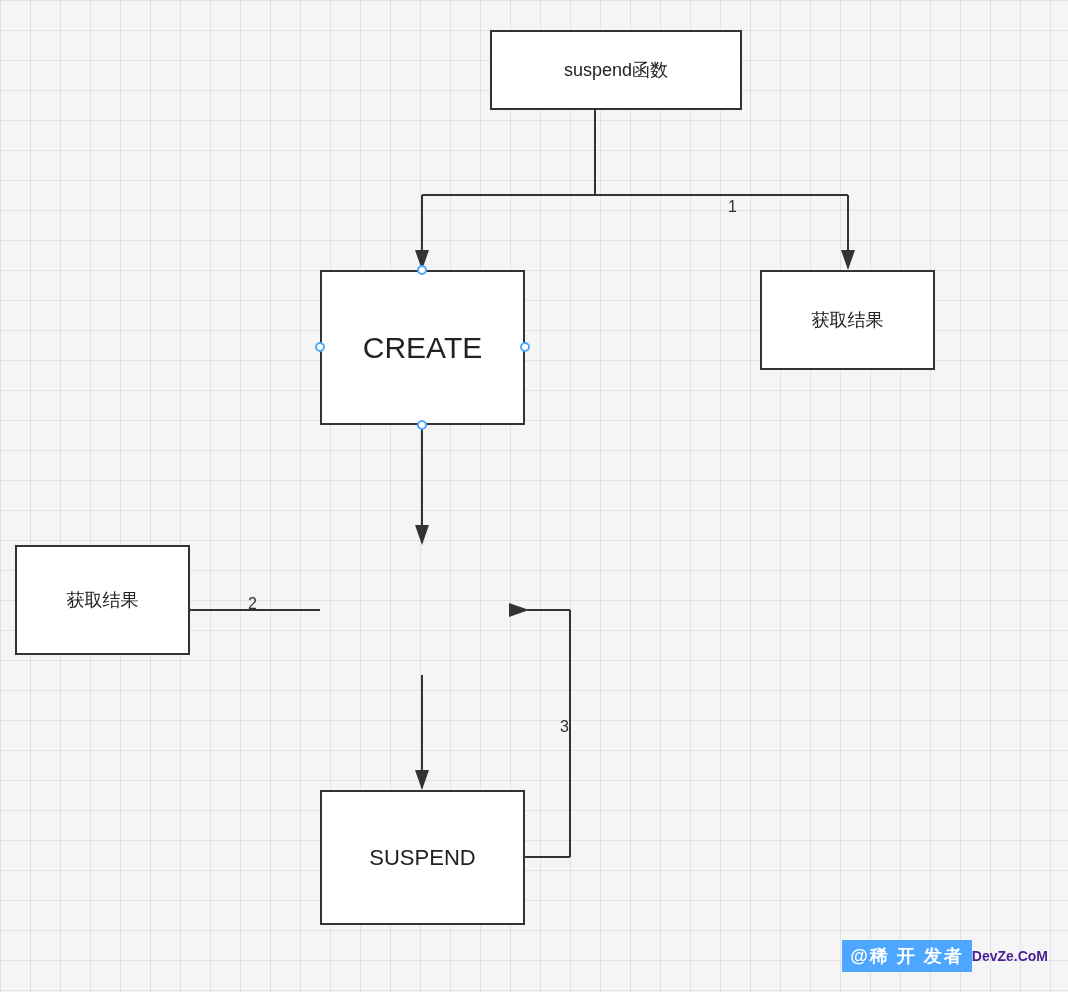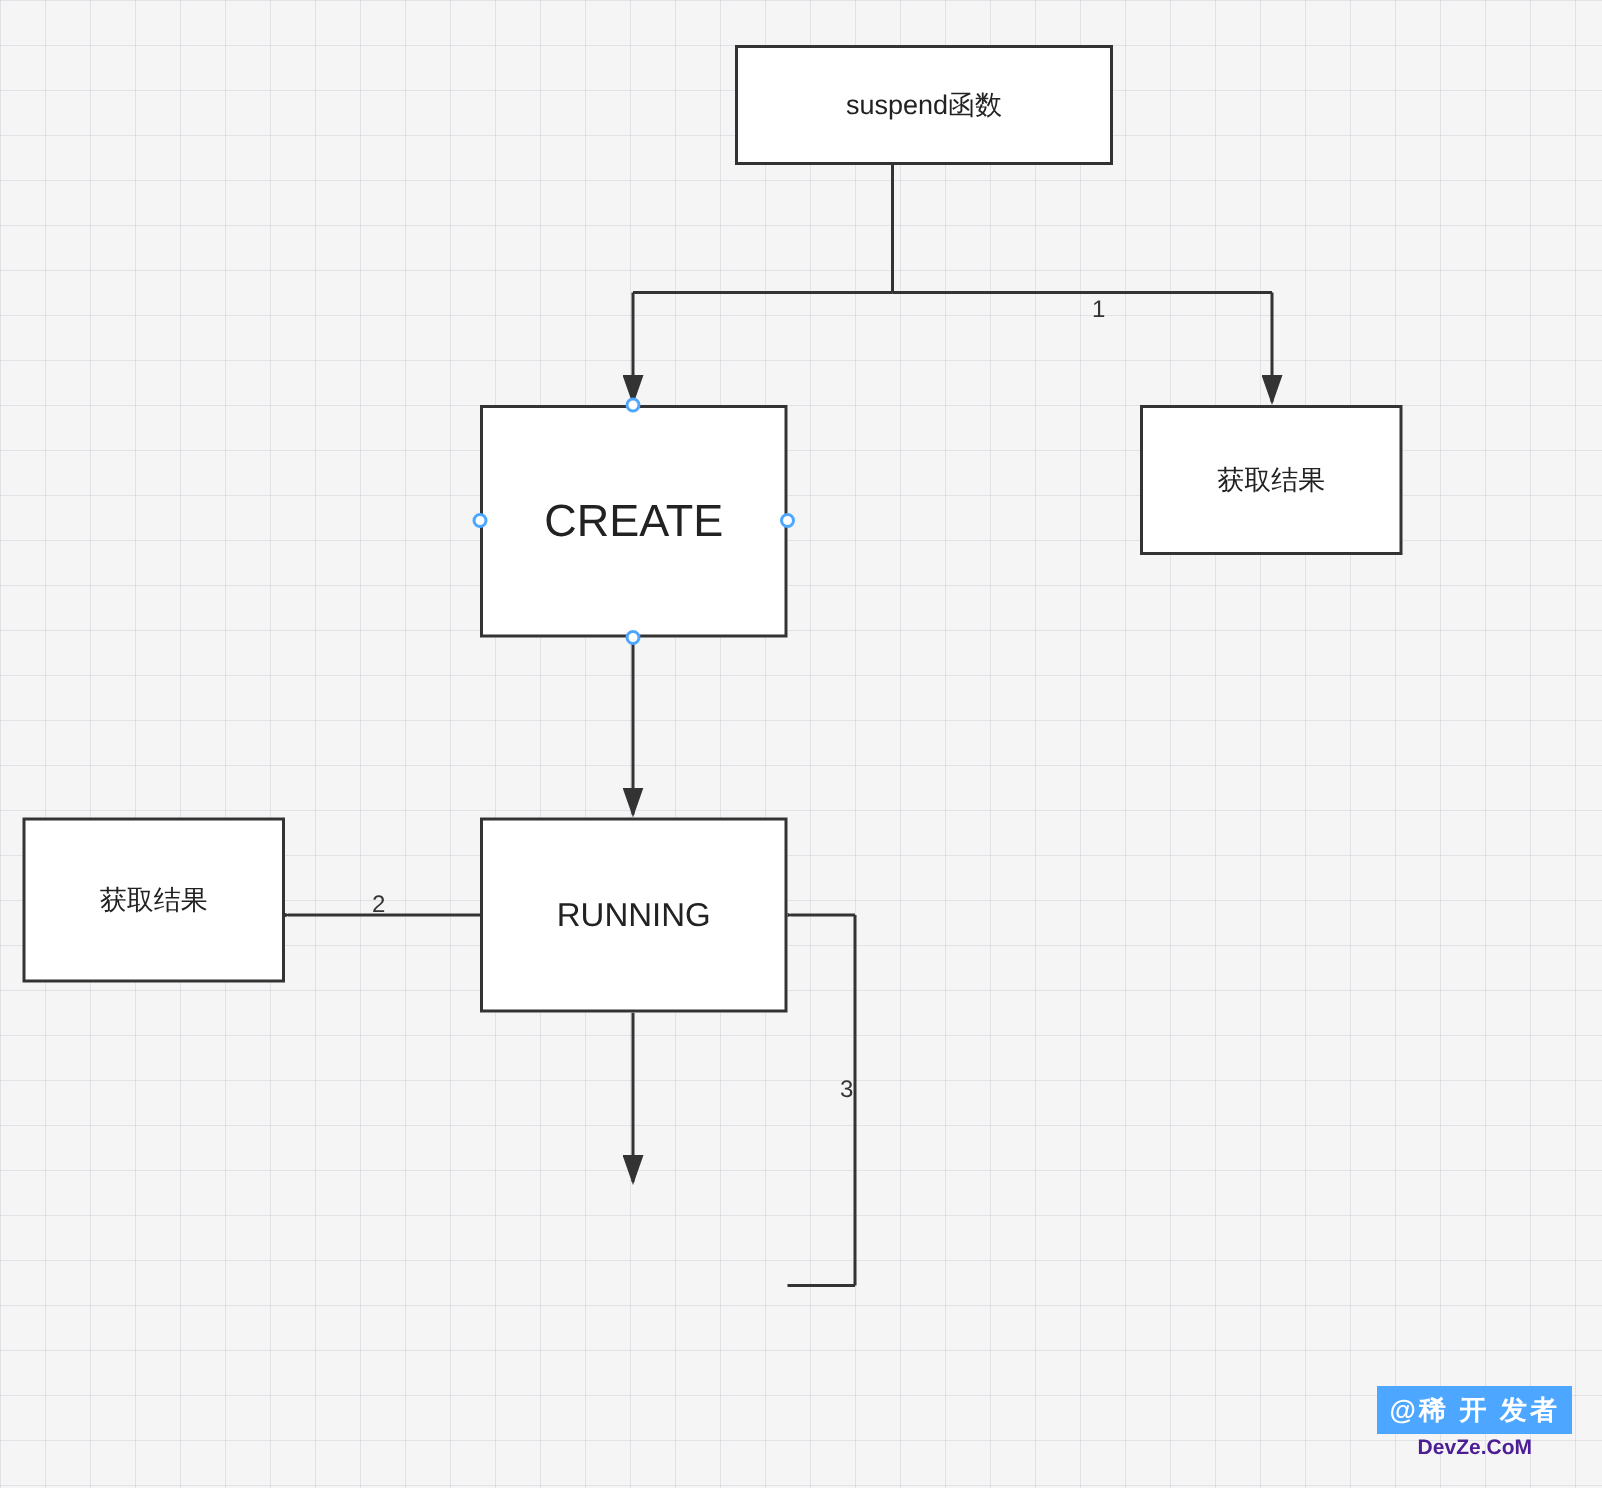--- a/index.html
+++ b/index.html
@@ -49,21 +49,21 @@
       font-size: 16px;
       color: #333;
     }
 
     
     .watermark {
       position: absolute;
       bottom: 20px;
       right: 20px;
       display: flex;
-      flex-direction: column;
+      flex-direction: row;
       align-items: center;
     }
     .watermark-top {
       background: #4da6ff;
       color: white;
       font-size: 18px;
       font-weight: bold;
       padding: 4px 8px;
       letter-spacing: 2px;
     }
@@ -118,28 +118,28 @@
 
   <div class="connector-dot" style="left:417px; top:265px;"></div>
   <div class="connector-dot" style="left:315px; top:342px;"></div>
   <div class="connector-dot" style="left:520px; top:342px;"></div>
   <div class="connector-dot" style="left:417px; top:420px;"></div>
 
   <div class="box" style="left:760px; top:270px; width:175px; height:100px; font-size:18px;">
     <span>获取结果</span>
   </div>
 
-  <div class="box" style="left:320px; top:545px; width:205px; height:130px; font-size:22px;">
-    <span>RUNNING</span>
-  </div>
 
   <div class="box" style="left:15px; top:545px; width:175px; height:110px; font-size:18px;">
     <span>获取结果</span>
   </div>
 
+  <div class="box" style="left:320px; top:790px; width:205px; height:135px; font-size:22px;">
+    <span>SUSPEND</span>
+  </div>
 
   <div class="label" style="left:728px; top:198px;">1</div>
   <div class="label" style="left:248px; top:595px;">2</div>
   <div class="label" style="left:560px; top:718px;">3</div>
 
   <div class="watermark">
     <div class="watermark-top">
       <span>@稀</span>
       <span>开 发者</span>
     </div>

